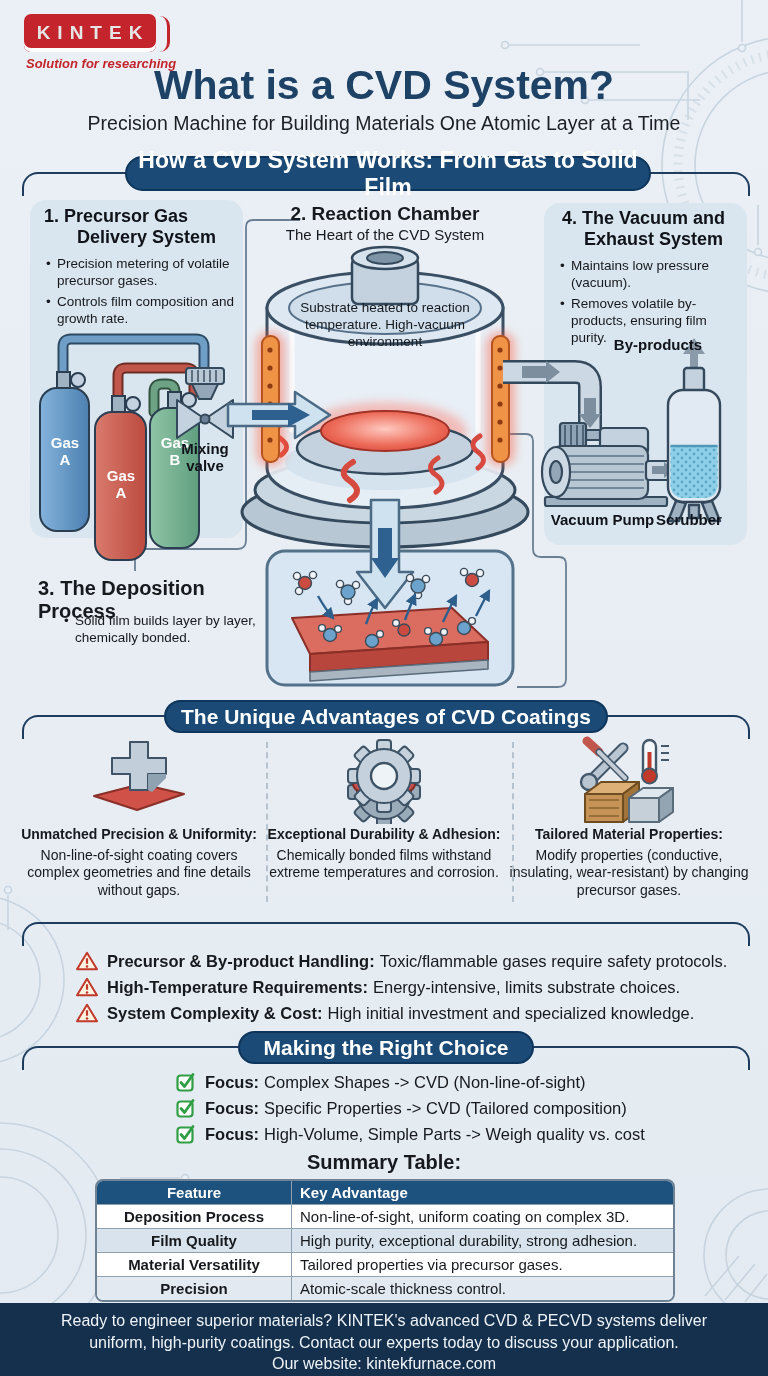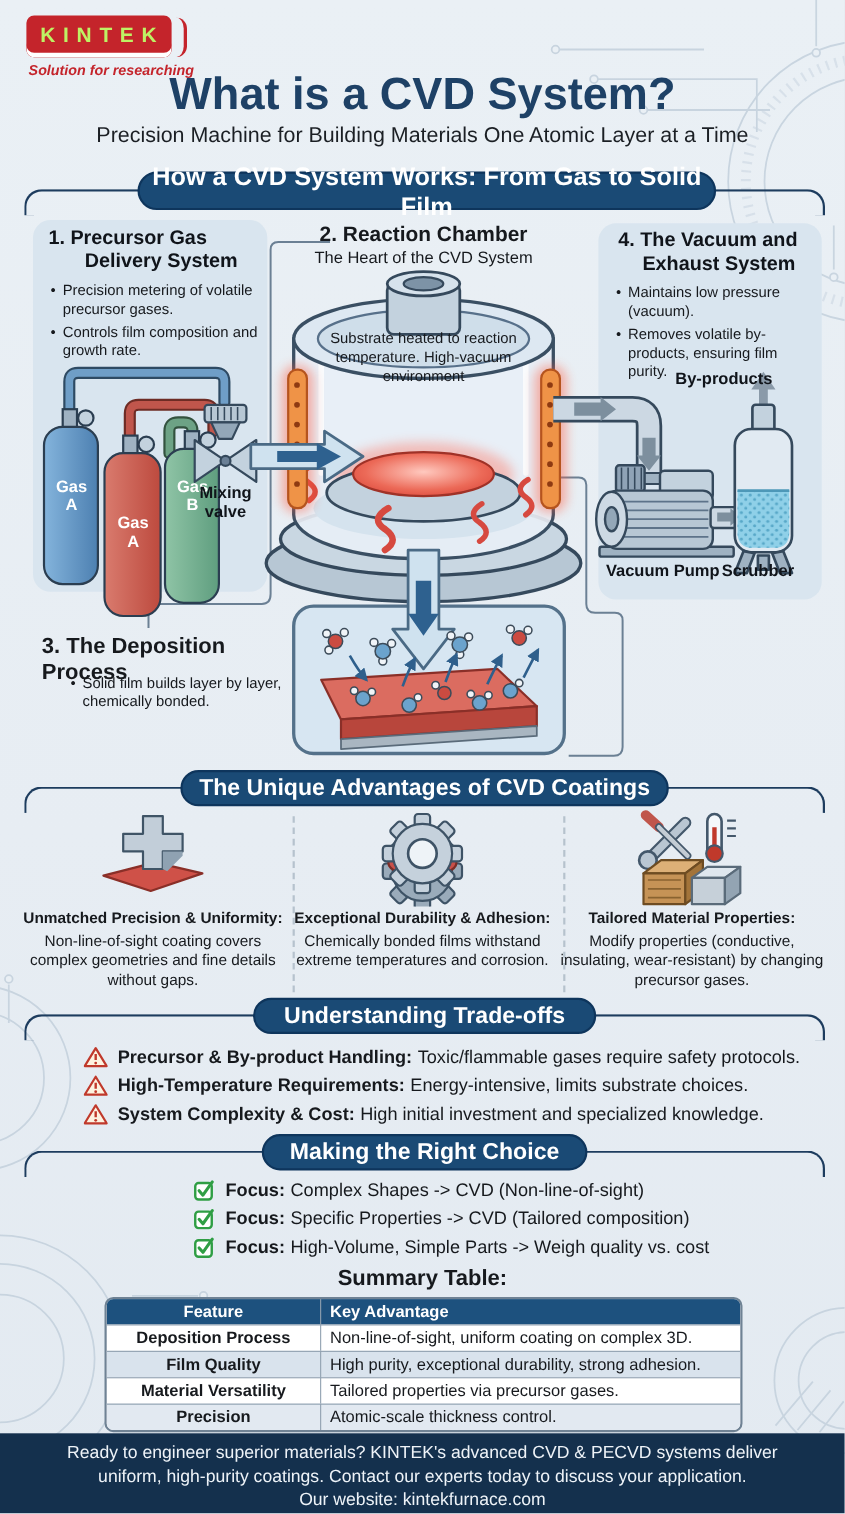--- a/index.html
+++ b/index.html
@@ -8,21 +8,21 @@
         font-family:"Liberation Sans","DejaVu Sans",sans-serif;color:#16191d;}
   .abs{position:absolute;}
   .deco{z-index:0;}
   .panel{position:absolute;background:#d9e5ef;border-radius:16px;z-index:1;}
   .illus{position:absolute;z-index:2;}
   .txt{position:absolute;z-index:3;}
   
   .logo-box{position:absolute;left:24px;top:14px;width:132px;height:38px;background:#c4242b;
             border-radius:7px;display:flex;align-items:center;justify-content:center;
             box-shadow:inset 0 -4px 0 #ffffff,inset 0 -6px 0 #c4242b;z-index:3;}
-  .logo-box span{color:#bef264;font-weight:bold;font-size:19px;letter-spacing:7px;padding-left:6px;}
+  .logo-box span{color:#e5e5e5;font-weight:bold;font-size:19px;letter-spacing:7px;padding-left:6px;}
   .logo-bracket{position:absolute;left:158px;top:16px;width:9px;height:36px;border-right:3px solid #c4242b;
             border-radius:0 10px 10px 0;z-index:3;}
   .tagline{position:absolute;left:26px;top:56px;font-size:13px;font-weight:bold;font-style:italic;color:#c4242b;z-index:3;}
   
   .title{position:absolute;left:0;top:62px;width:768px;text-align:center;font-size:41px;font-weight:bold;
          color:#1e4166;letter-spacing:0px;z-index:3;}
   .subtitle{position:absolute;left:0;top:112px;width:768px;text-align:center;font-size:19.5px;color:#1b1f24;z-index:3;}
   
   .bracket{position:absolute;left:22px;width:724px;height:22px;border:2px solid #1d3c5e;border-bottom:none;
            border-radius:16px 16px 0 0;z-index:2;}
@@ -450,23 +450,20 @@
   <div class="adv-col" style="left:264px;top:826px;">
     <div class="t">Exceptional Durability &amp; Adhesion:</div>
     <div class="d">Chemically bonded films withstand extreme temperatures and corrosion.</div>
   </div>
   <div class="adv-col" style="left:509px;top:826px;">
     <div class="t">Tailored Material Properties:</div>
     <div class="d">Modify properties (conductive, insulating, wear-resistant) by changing precursor gases.</div>
   </div>
 
   <div class="bracket" style="top:922px;"></div>
-  <div class="pill" style="left:230px;top:907px;width:308px;height:29px;font-size:21px;">
-    <span>Understanding Trade-offs</span>
-  </div>
 
   <div class="row16" style="left:76px;top:951px;">
     <span class="ic">
       <svg width="22" height="20" viewBox="0 0 24 22">
           <polygon points="12,2 23,20 1,20" fill="#fdf3e0" stroke="#c0392b" stroke-width="2.2" stroke-linejoin="round"></polygon>
           <path d="M12,8 V14" stroke="#c0392b" stroke-width="2.4"></path>
           <circle cx="12" cy="17" r="1.4" fill="#c0392b"></circle>
         </svg>
     </span>
     <span class="b">Precursor &amp; By-product Handling:</span>

